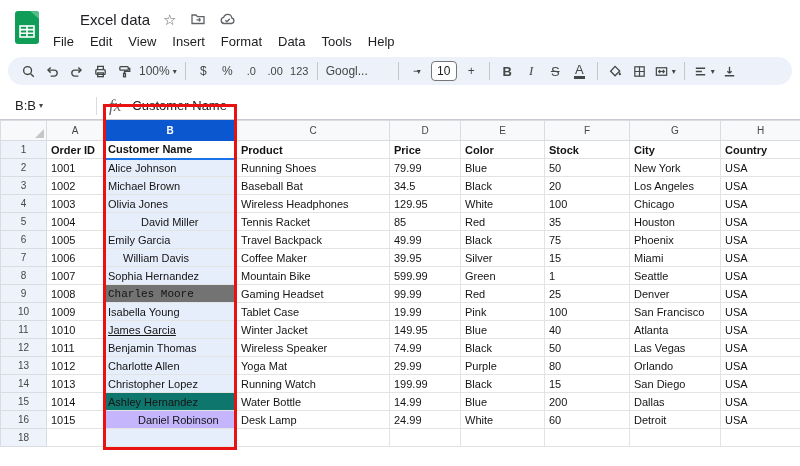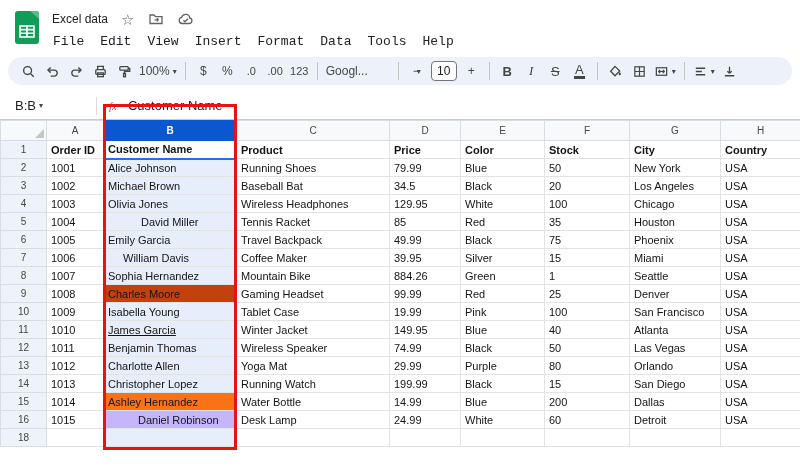--- a/index.html
+++ b/index.html
@@ -6,44 +6,44 @@
   body { background:#fff; }
   .app {
     position:relative; width:800px; height:466px; overflow:hidden;
     font-family:"Liberation Sans", sans-serif; background:#fff; color:#202124;
   }
   
   .titlebar { height:56px; position:relative; }
   .logo { position:absolute; left:15px; top:11px; }
   .doc-info { position:absolute; left:52px; top:8px; }
   .title-row { display:flex; align-items:center; gap:13px; height:22px; }
-  .doc-title { font-size:12px; color:#202124; }
+  .doc-title { font-size:15px; color:#202124;margin-left:28px; }
   .title-icon { color:#5f6368; display:flex; align-items:center; font-size:15px; line-height:1; }
   .menubar { display:flex; margin-left:-7px; margin-top:2px; }
-  .menu-item { font-size:13px; color:#202124; padding:2px 8px; border-radius:9px; cursor:default;font-family:Liberation Mono, monospace; }
+  .menu-item { font-size:13px; color:#202124; padding:2px 8px; border-radius:9px; cursor:default; }
   
   .toolbar { height:36px; padding:1px 8px 7px; }
   .tb-pill { background:#edf2fa; border-radius:18px; height:28px; display:flex; align-items:center; padding:0 9px; gap:1px; overflow:hidden; }
   .tb-btn { display:flex; align-items:center; justify-content:center; min-width:23px; height:24px; border:none; background:transparent; border-radius:4px; color:#444746; font-size:12px; font-family:inherit; padding:0 2px; }
   .tb-btn svg { display:block; }
   .tb-sep { width:1px; height:18px; background:#c4c7c5; margin:0 5px; flex:none; }
   .chev { font-size:8px; color:#444746; margin-left:3px; }
   .zoom-btn, .font-btn { font-size:12px; color:#444746; }
   .font-btn { width:68px; justify-content:space-between;gap:46px; }
   .size-box { width:26px; height:20px; border:1px solid #747775; border-radius:4px; background:#fff; display:flex; align-items:center; justify-content:center; font-size:12px; color:#202124; margin:0 2px; }
   .bold-btn { font-weight:700; font-size:13px; }
   .italic-btn { font-style:italic; font-family:"Liberation Serif", serif; font-size:13px; }
   .strike-btn { text-decoration:line-through; font-size:13px; }
   .a-letter { font-size:13px; line-height:12px; border-bottom:3px solid #444746; padding:0 1px; }
   .num-btn { font-size:11px; font-weight:500; }
   
   .formula-bar { height:28px; display:flex; align-items:center; border-bottom:1px solid #c7cad1; background:#fff; }
   .name-box { width:96px; flex:none; display:flex; align-items:center; padding:0 10px 0 15px; font-size:13px; color:#202124; }
   .fx-divider { width:1px; height:18px; background:#dadce0; }
-  .fx-label { font-style:italic; font-family:"Liberation Serif", serif; color:#5f6368; font-size:11px; margin:0 11px 0 12px; }
+  .fx-label { font-style:italic; font-family:"Liberation Serif", serif; color:#5f6368; font-size:17px; margin:0 11px 0 12px; }
   .formula-value { font-size:13px; color:#202124; white-space:nowrap; }
   
   .grid { position:relative; height:346px; overflow:hidden; }
   table { border-collapse:collapse; table-layout:fixed; width:800px; }
   th.corner { background:#f8f9fa; border:1px solid #d9dce0; height:20px; position:relative; }
   th.corner::after { content:""; position:absolute; right:2px; bottom:2px; border-left:9px solid transparent; border-bottom:9px solid #c4c7c5; }
   th.colhdr { height:20px; background:#f8f9fa; border:1px solid #d9dce0; font-size:10px; font-weight:500; color:#444746; text-align:center; padding:0; }
   th.colhdr.selected { background:#0b57d0; color:#fff; border-color:#0b57d0; font-weight:700; }
   td.rowhdr { background:#eef2fa; border:1px solid #d9dce0; font-size:10px; color:#444746; text-align:center; height:18px; padding:0; }
   td.cell { border-right:1px solid #e2e3e3; border-bottom:1px solid #e2e3e3; font-size:11px; color:#141414; padding:0 2px 0 4px; white-space:nowrap; overflow:hidden; height:18px; background:#fff; }
@@ -304,30 +304,30 @@
             <td class="cell">Silver</td>
             <td class="cell">15</td>
             <td class="cell">Miami</td>
             <td class="cell">USA</td>
           </tr>
           <tr>
             <td class="rowhdr">8</td>
             <td class="cell">1007</td>
             <td class="cell sel" style="background: rgb(231, 238, 251);">Sophia Hernandez</td>
             <td class="cell">Mountain Bike</td>
-            <td class="cell">884.26</td>
+            <td class="cell">599.99</td>
             <td class="cell">Green</td>
             <td class="cell">1</td>
             <td class="cell">Seattle</td>
             <td class="cell">USA</td>
           </tr>
           <tr>
             <td class="rowhdr">9</td>
             <td class="cell">1008</td>
-            <td class="cell sel" style="background: #c2410c;">Charles Moore</td>
+            <td class="cell sel" style="background: #737373; font-family: Liberation Mono, monospace;">Charles Moore</td>
             <td class="cell">Gaming Headset</td>
             <td class="cell">99.99</td>
             <td class="cell">Red</td>
             <td class="cell">25</td>
             <td class="cell">Denver</td>
             <td class="cell">USA</td>
           </tr>
           <tr>
             <td class="rowhdr">10</td>
             <td class="cell">1009</td>
@@ -379,21 +379,21 @@
             <td class="cell">Running Watch</td>
             <td class="cell">199.99</td>
             <td class="cell">Black</td>
             <td class="cell">15</td>
             <td class="cell">San Diego</td>
             <td class="cell">USA</td>
           </tr>
           <tr>
             <td class="rowhdr">15</td>
             <td class="cell">1014</td>
-            <td class="cell sel" style="background: #f97316;">Ashley Hernandez</td>
+            <td class="cell sel" style="background: #0f766e;">Ashley Hernandez</td>
             <td class="cell">Water Bottle</td>
             <td class="cell">14.99</td>
             <td class="cell">Blue</td>
             <td class="cell">200</td>
             <td class="cell">Dallas</td>
             <td class="cell">USA</td>
           </tr>
           <tr>
             <td class="rowhdr">16</td>
             <td class="cell">1015</td>

